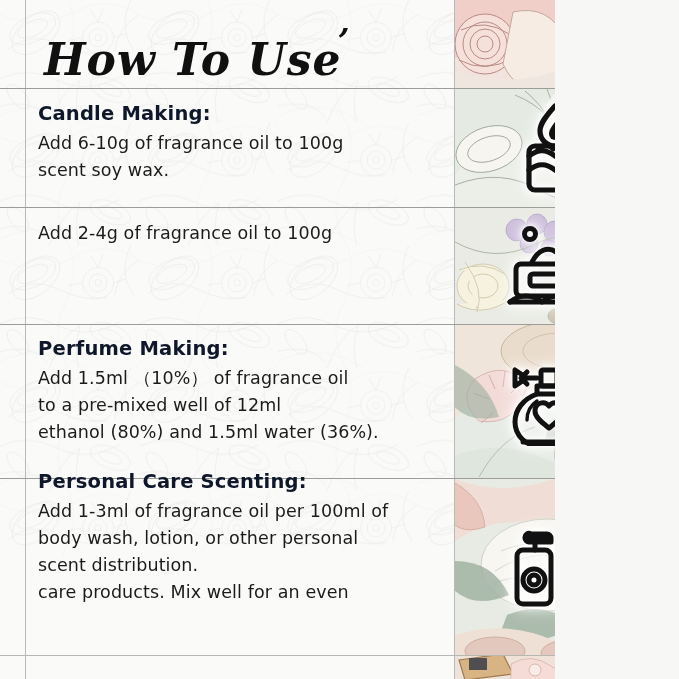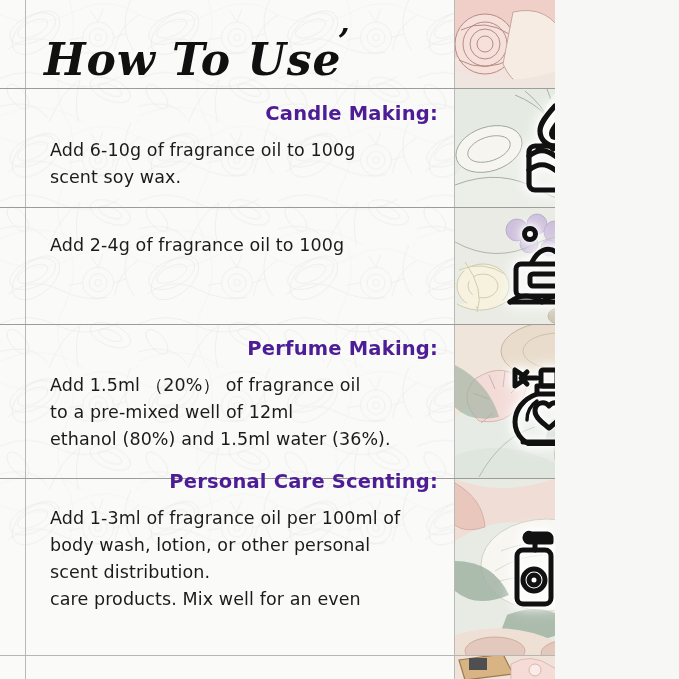--- a/index.html
+++ b/index.html
@@ -32,27 +32,27 @@
     font-style:italic;font-weight:700;
     font-size:44px;line-height:64px;color:#101010;
     letter-spacing:1px;
     white-space:nowrap;
   }
   .title .tick{font-size:34px;vertical-align:22px;margin-left:-4px;}
 
   .section{position:absolute;left:38px;width:400px;}
   .sec-head{
     font-family:"DejaVu Sans", sans-serif;
-    font-weight:700;font-size:19.5px;color:#4c1d95;
-    letter-spacing:.2px;margin:0 0 5px 0;white-space:nowrap;text-align:right;
+    font-weight:700;font-size:19.5px;color:#0f172a;
+    letter-spacing:.2px;margin:0 0 5px 0;white-space:nowrap;
   }
   .sec-body{
     font-family:"DejaVu Sans", sans-serif;
     font-weight:400;font-size:17.5px;line-height:27px;color:#1b1b1b;
-    letter-spacing:.1px;margin:12px;
+    letter-spacing:.1px;margin:0;
   }
   .sec-body .ln{display:block;white-space:nowrap;}
 
   
   .icon-wrap{position:absolute;left:455px;width:200px;display:flex;align-items:center;justify-content:center;}
   .icon-wrap svg{display:block;filter:drop-shadow(0 0 2.5px rgba(255,255,255,.95))
                                  drop-shadow(0 0 5px rgba(255,255,255,.85))
                                  drop-shadow(0 0 8px rgba(255,255,255,.6));}
 </style>
 </head>
@@ -311,21 +311,21 @@
       <rect x="10" y="42" width="62" height="32" rx="5"></rect>
       <rect x="24" y="52" width="34" height="12" rx="3"></rect>
       <path d="M4 80 c10 -8 22 -8 32 0 c10 -8 22 -8 32 0"></path>
       <path d="M4 80 h72" stroke-width="5"></path>
     </svg>
   </div>
 
   <div class="section" style="top:337px;">
     <p class="sec-head">Perfume Making:</p>
     <p class="sec-body">
-      <span class="ln">Add 1.5ml （20%） of fragrance oil</span>
+      <span class="ln">Add 1.5ml （10%） of fragrance oil</span>
       <span class="ln">to a pre-mixed well of 12ml</span>
       <span class="ln">ethanol (80%) and 1.5ml water (36%).</span>
     </p>
   </div>
   <div class="icon-wrap" style="top:325px;height:153px;">
     <svg width="96" height="88" viewBox="0 0 96 88" fill="none" stroke="#111" stroke-width="5" stroke-linecap="round" stroke-linejoin="round">
       <rect x="34" y="12" width="16" height="16" rx="2"></rect>
       <path d="M30 28 h24 v8 h-24 Z"></path>
       <path d="M30 20 h-10 l-12 -8 v16 l12 -8" fill="none"></path>
       <path d="M20 14 l-6 6 l6 6"></path>

